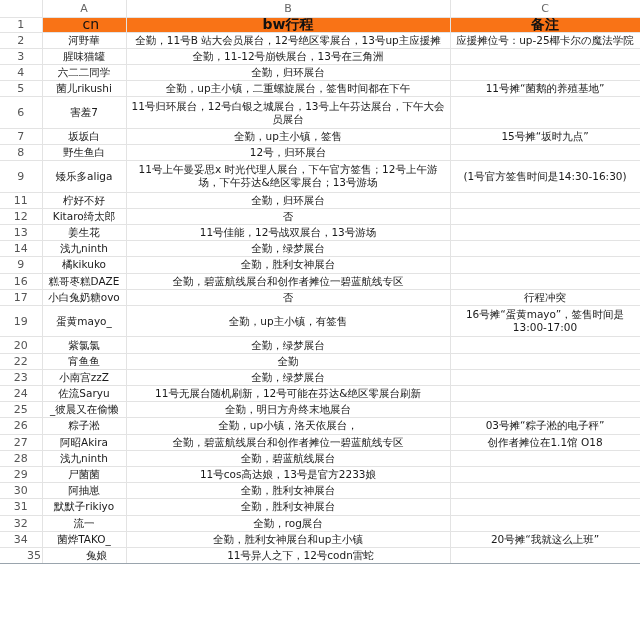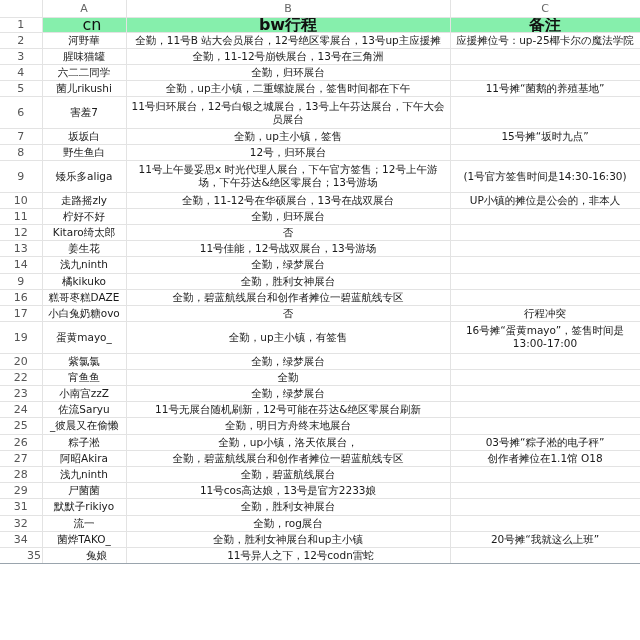--- a/index.html
+++ b/index.html
@@ -23,21 +23,21 @@
       padding: 0 2px;
     }
     tr.colhead th {
       height: 17px;
       font-size: 11px;
       color: #666;
       background: #fff;
       border-bottom: 1px solid #e3e3e3;
     }
     td.rownum { color: #555; font-size: 11px; background: #fff; }
-    tr.hdr td.hcell { background: #86efac; font-weight: bold; font-size: 16px; color: #111; }
+    tr.hdr td.hcell { background: #f97316; font-weight: bold; font-size: 14px; color: #111; }
     tr.hdr td.hcell.left { text-align: left; padding-left: 40px; font-weight: normal; }
     tr.r { height: 16.2px; }
     tr.r.tall { height: 31.5px; }
     tr.hdr { height: 15px; }
     tr.last td { border-bottom: 1.5px solid #9aa4ad; padding-left: 27px; }
     td.cell-a { white-space: nowrap; text-align: center; }
   </style>
 </head>
 <body>
 
@@ -106,26 +106,20 @@
           <td class="cell-b">12号，归环展台</td>
           <td class="cell-c"></td>
         </tr>
         <tr class="r tall">
           <td class="rownum">9</td>
           <td class="cell-a">矮乐多aliga</td>
           <td class="cell-b">11号上午曼妥思x 时光代理人展台，下午官方签售；12号上午游场，下午芬达&amp;绝区零展台；13号游场</td>
           <td class="cell-c">(1号官方签售时间是14:30-16:30)</td>
         </tr>
         <tr class="r">
-          <td class="rownum">10</td>
-          <td class="cell-a">走路摇zly</td>
-          <td class="cell-b">全勤，11-12号在华硕展台，13号在战双展台</td>
-          <td class="cell-c">UP小镇的摊位是公会的，非本人</td>
-        </tr>
-        <tr class="r">
           <td class="rownum">11</td>
           <td class="cell-a">柠好不好</td>
           <td class="cell-b">全勤，归环展台</td>
           <td class="cell-c"></td>
         </tr>
         <tr class="r">
           <td class="rownum">12</td>
           <td class="cell-a">Kitaro绮太郎</td>
           <td class="cell-b">否</td>
           <td class="cell-c"></td>
@@ -214,20 +208,26 @@
           <td class="cell-b">全勤，碧蓝航线展台</td>
           <td class="cell-c"></td>
         </tr>
         <tr class="r">
           <td class="rownum">29</td>
           <td class="cell-a">尸菌菌</td>
           <td class="cell-b">11号cos高达娘，13号是官方2233娘</td>
           <td class="cell-c"></td>
         </tr>
         <tr class="r">
+          <td class="rownum">30</td>
+          <td class="cell-a">阿抽崽</td>
+          <td class="cell-b">全勤，胜利女神展台</td>
+          <td class="cell-c"></td>
+        </tr>
+        <tr class="r">
           <td class="rownum">31</td>
           <td class="cell-a">默默子rikiyo</td>
           <td class="cell-b">全勤，胜利女神展台</td>
           <td class="cell-c"></td>
         </tr>
         <tr class="r">
           <td class="rownum">32</td>
           <td class="cell-a">流一</td>
           <td class="cell-b">全勤，rog展台</td>
           <td class="cell-c"></td>

